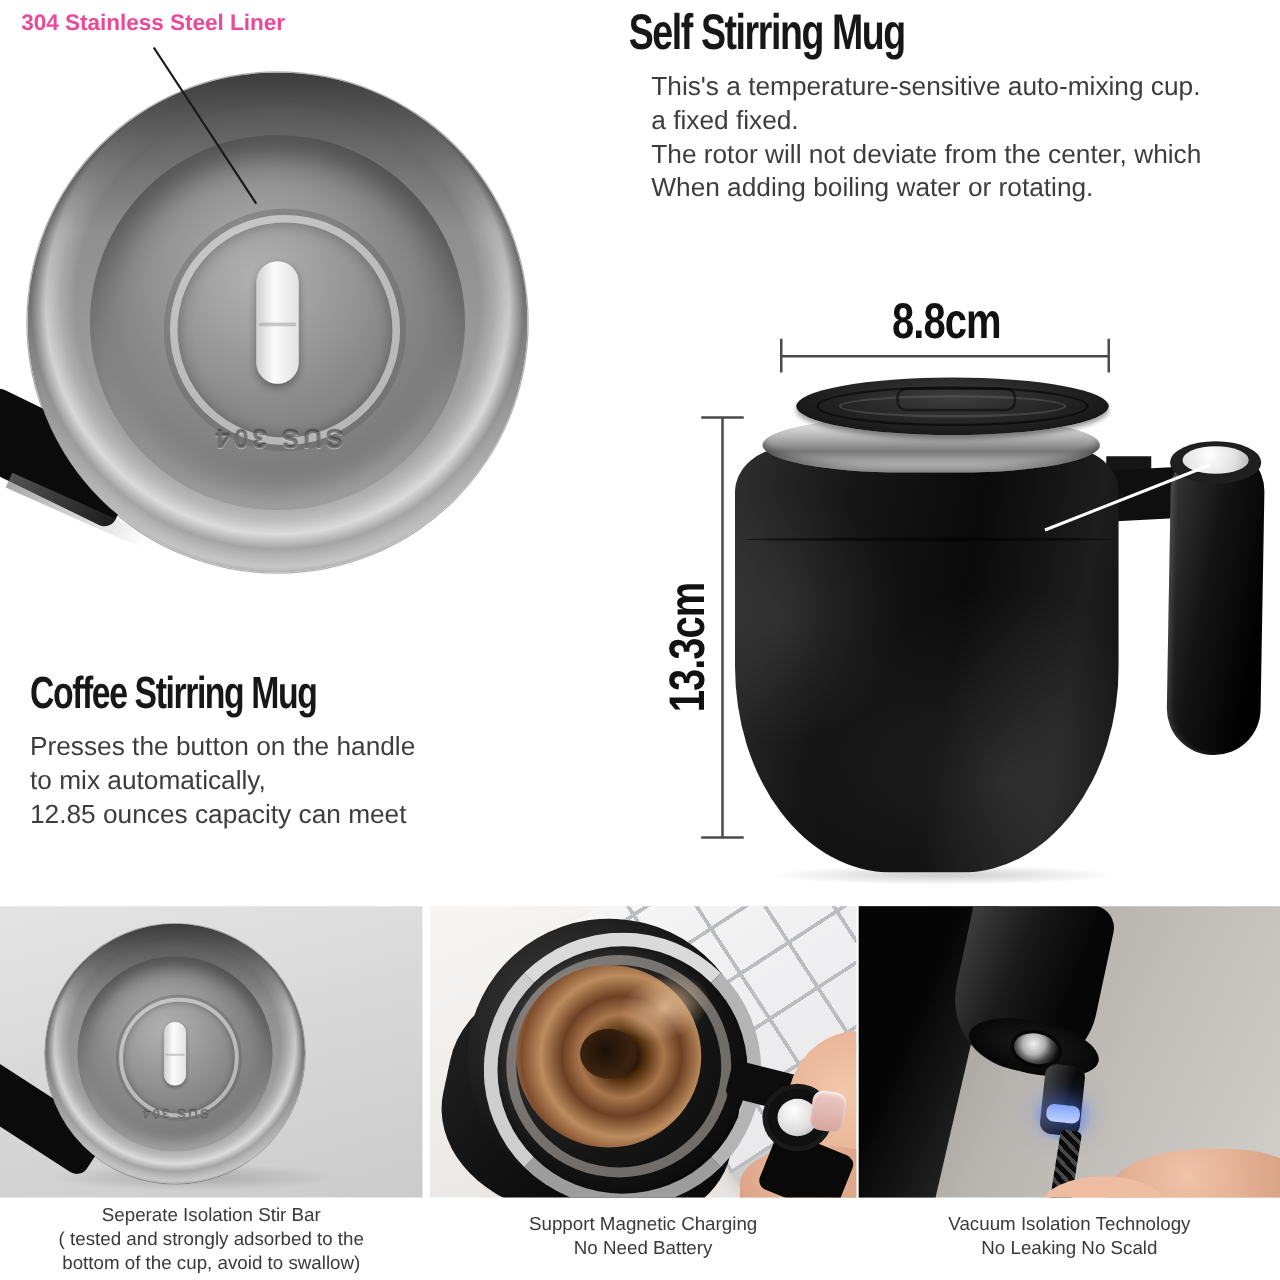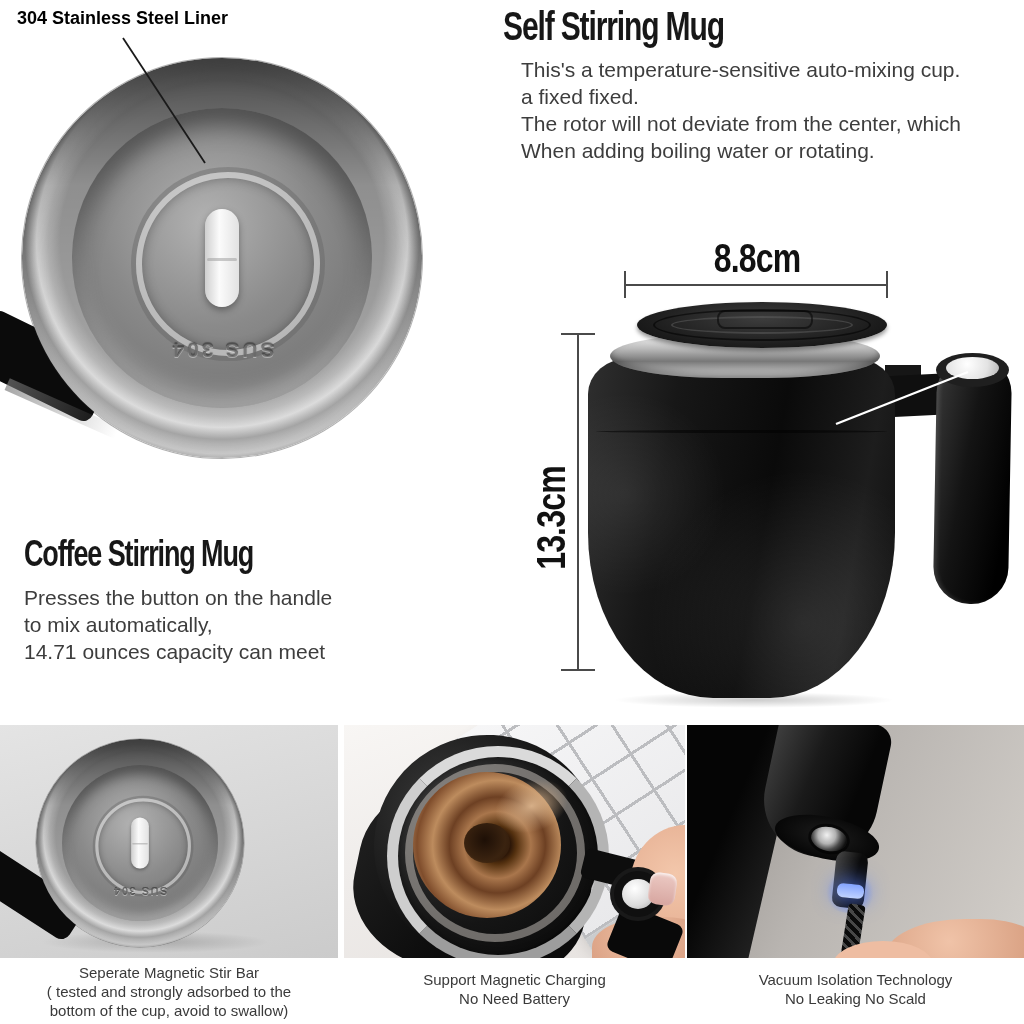--- a/index.html
+++ b/index.html
@@ -7,21 +7,21 @@
     position:relative;width:1024px;height:1024px;background:#ffffff;overflow:hidden;
     font-family:"Liberation Sans",sans-serif;color:#1c1c1c;
   }
   .abs{position:absolute;}
 
   
   .impact{font-weight:700;letter-spacing:-1.5px;white-space:nowrap;color:#171717;
           transform:scaleX(.75);transform-origin:left top;}
   .h-intro{left:503px;top:4px;font-size:40px;}
   .h-coffee{left:24px;top:533px;font-size:36px;}
-  .label-304{left:17px;top:8px;font-size:18px;font-weight:700;color:#000000;white-space:nowrap;}
+  .label-304{left:17px;top:8px;font-size:18px;font-weight:700;color:#ec4899;white-space:nowrap;}
   .para{font-size:21px;line-height:27px;color:#3d3d3d;}
   .para-intro{left:521px;top:56px;width:520px;}
   .para-coffee{left:24px;top:584px;width:380px;}
   .dim-label{font-size:40px;font-weight:700;color:#111;white-space:nowrap;}
   .dim-label .inner{display:inline-block;transform:scaleX(.8);letter-spacing:-1px;}
   .w-label{left:757px;top:258px;transform:translate(-50%,-50%);}
   .v-label{left:551px;top:518px;transform:translate(-50%,-50%) rotate(-90deg);}
   .switch-label{left:732px;top:433px;font-size:22px;font-weight:700;color:#ffffff;white-space:nowrap;}
 
   
@@ -215,21 +215,21 @@
   </div>
 
   <div class="abs dim-label w-label"><span class="inner">8.8cm</span></div>
   <div class="abs dim-label v-label"><span class="inner">13.3cm</span></div>
   <div class="abs switch-label">Switch button</div>
 
   <div class="abs impact h-coffee">Coffee Stirring Mug</div>
   <div class="abs para para-coffee">
     <div>Presses the button on the handle</div>
     <div>to mix automatically,</div>
-    <div>14.71 ounces capacity can meet</div>
+    <div>12.85 ounces capacity can meet</div>
   </div>
 
   <div class="abs panel panel-1">
     <div class="abs stub p1-stub"></div>
     <div class="abs p1-floor"></div>
     <div class="abs p1-liner-wrap">
       <div class="liner">
         <div class="liner-rim"></div>
         <div class="liner-bowl"></div>
         <div class="liner-ring"></div>
@@ -264,21 +264,21 @@
     <div class="abs p3-port"></div>
     <div class="abs p3-glow"></div>
     <div class="abs p3-tip"></div>
     <div class="abs p3-band"></div>
     <div class="abs p3-cable"></div>
     <div class="abs p3-hand"></div>
     <div class="abs p3-thumb"></div>
   </div>
 
   <div class="abs caption cap-1">
-    <div>Seperate Magnetic Stir Bar</div>
+    <div>Seperate Isolation Stir Bar</div>
     <div>( tested and strongly adsorbed to the</div>
     <div>bottom of the cup, avoid to swallow)</div>
   </div>
   <div class="abs caption cap-3">
     <div>Vacuum Isolation Technology</div>
     <div>No Leaking No Scald</div>
   </div>
   <div class="abs caption cap-2">
     <div>Support Magnetic Charging</div>
     <div>No Need Battery</div>

